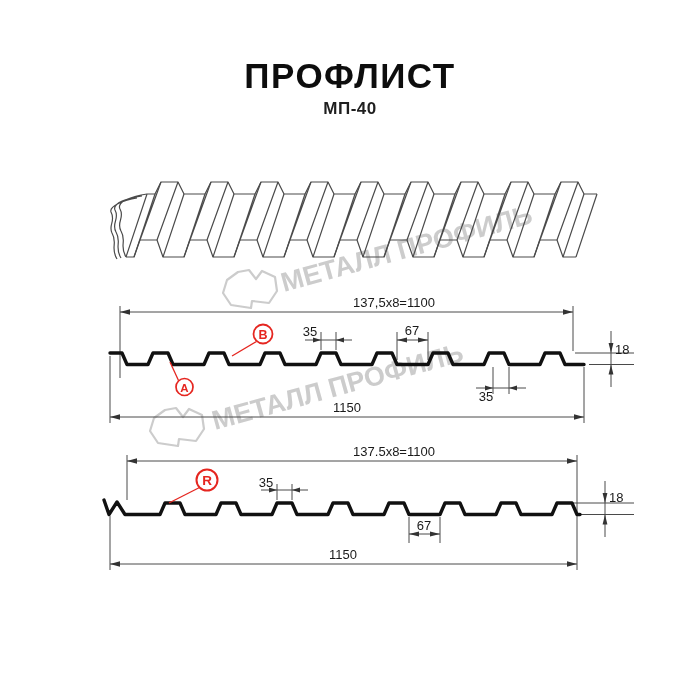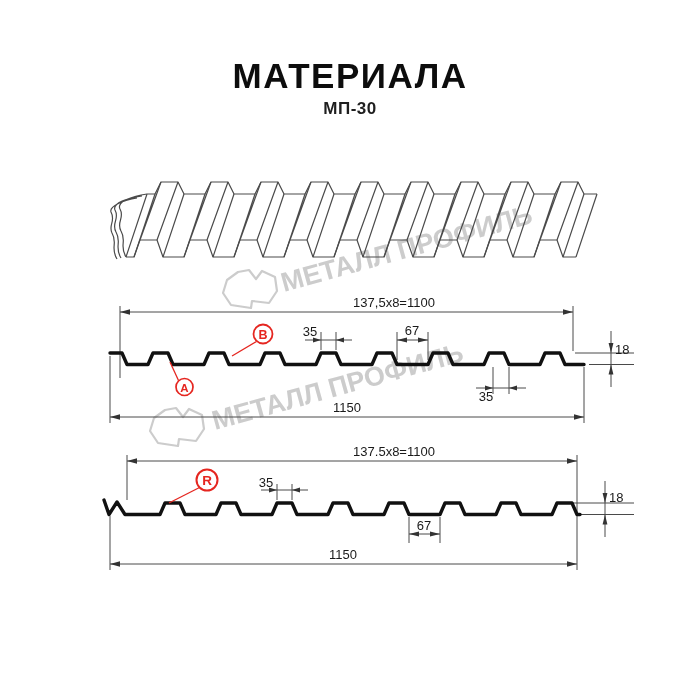--- a/index.html
+++ b/index.html
@@ -14,22 +14,22 @@
   svg{position:absolute;top:0;left:0;}
   .dimtext{font-family:"Liberation Sans",sans-serif;font-size:13px;fill:#1a1a1a;}
   .redtext{font-family:"Liberation Sans",sans-serif;fill:#e52620;font-weight:bold;}
   .wmtext{font-family:"Liberation Sans",sans-serif;font-size:27px;font-weight:bold;fill:#cccccc;}
 </style>
 </head>
 <body>
 
 <div class="page">
 
-  <div class="title">МАТЕРИАЛА</div>
-  <div class="subtitle">МП-30</div>
+  <div class="title">ПРОФЛИСТ</div>
+  <div class="subtitle">МП-40</div>
 
   <svg width="700" height="700" viewBox="0 0 700 700">
 
     <g>
       <path id="mp-logo" d="M238 272 L227 280 L223 293 L231 305 L251 308 L252 301 L269 303 L277 291 L275 277 L262 271 L256 279 L249 270 Z" fill="none" stroke="#cccccc" stroke-width="2.2" stroke-linejoin="round"></path>
       <use href="#mp-logo" transform="translate(-73,138)"></use>
       <text class="wmtext" transform="translate(284,292) rotate(-15.5)">МЕТАЛЛ ПРОФИЛЬ</text>
       <text class="wmtext" transform="translate(215,430) rotate(-15.5)">МЕТАЛЛ ПРОФИЛЬ</text>
     </g>
 

